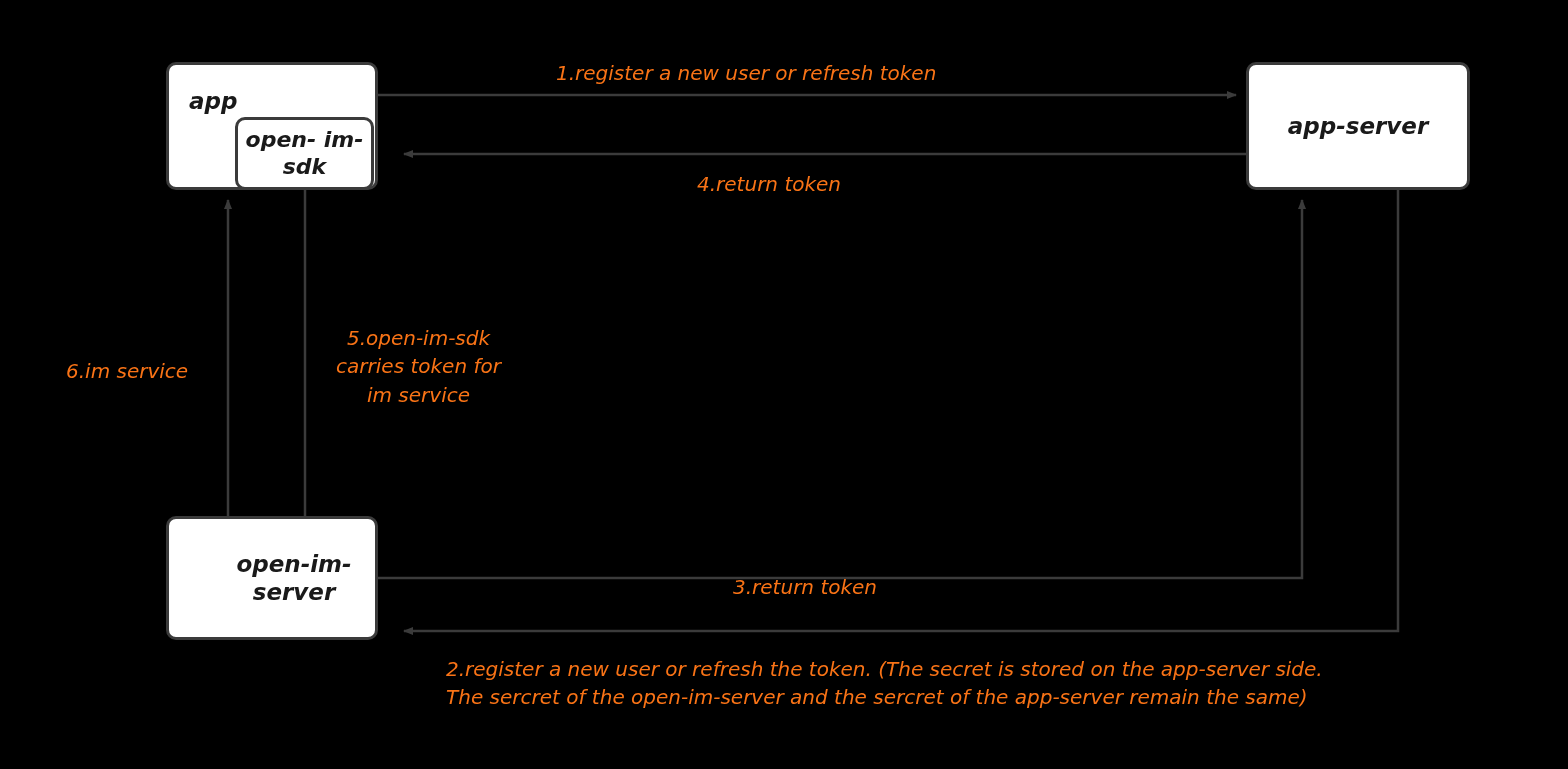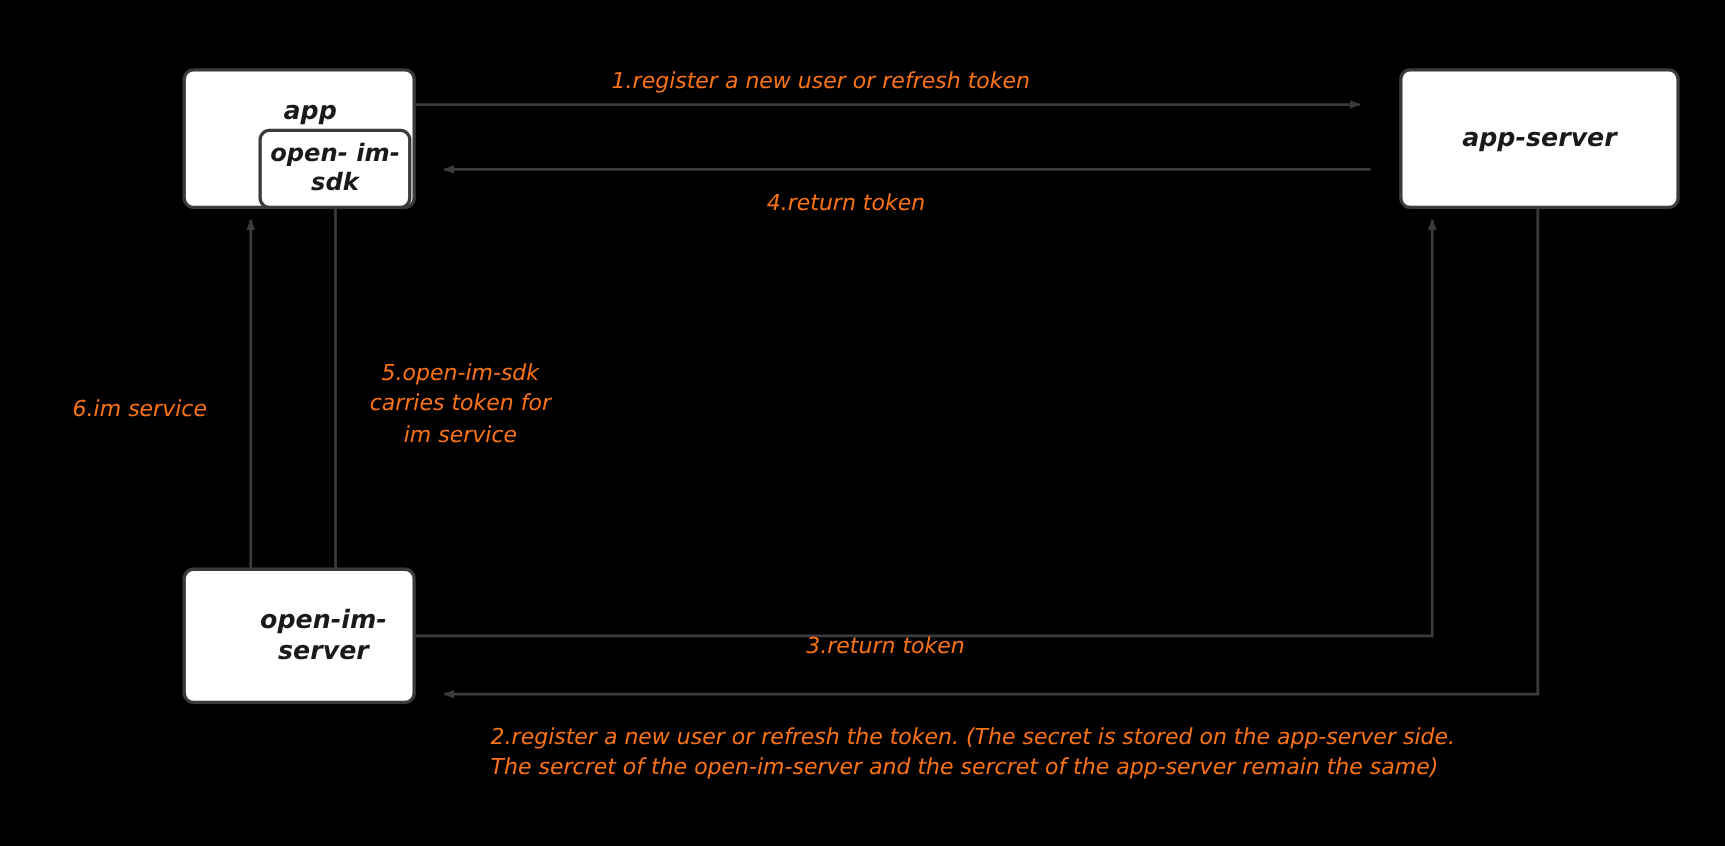--- a/index.html
+++ b/index.html
@@ -31,36 +31,36 @@
     font-size: 23px;
     line-height: 1.22;
     z-index: 3;
   }
   .node.app {
     left: 166px;
     top: 62px;
     width: 212px;
     height: 128px;
     align-items: flex-start;
-    justify-content: center;
+    justify-content: flex-start;
     padding: 22px 0 0 20px;
   }
   .node.sdk {
     left: 235px;
     top: 117px;
     width: 139px;
     height: 73px;
     font-size: 22px;
     z-index: 4;
     align-items: center;
   }
   .node.appserver {
-    left: 1272px;
+    left: 1246px;
     top: 62px;
-    width: 255px;
+    width: 224px;
     height: 128px;
   }
   .node.imserver {
     left: 166px;
     top: 516px;
     width: 212px;
     height: 124px;
     padding-left: 44px;
   }
   svg.wires {

